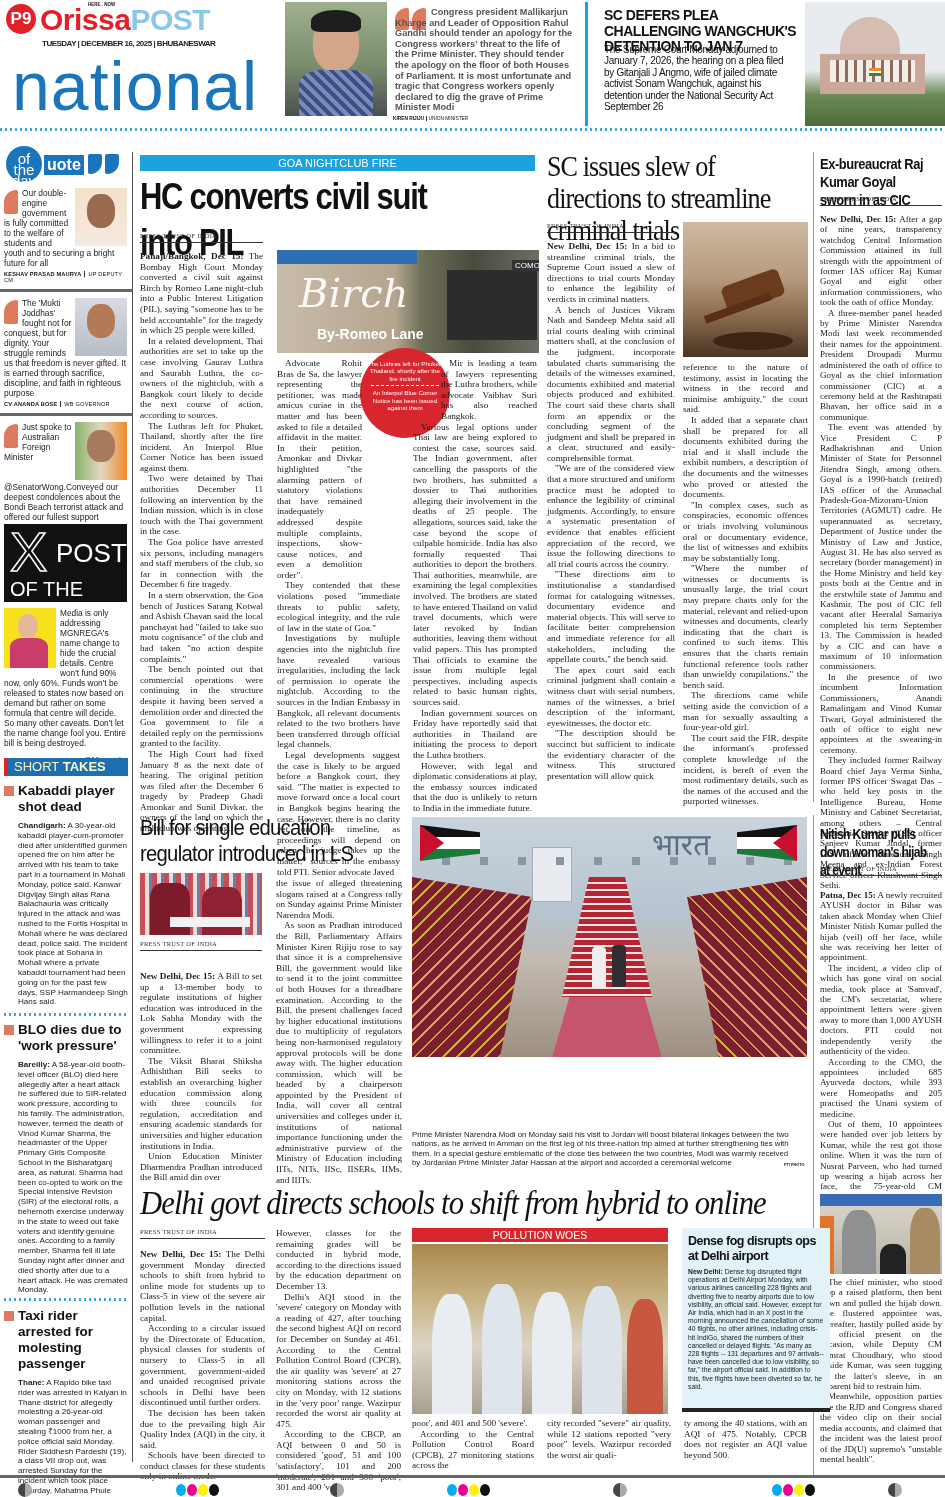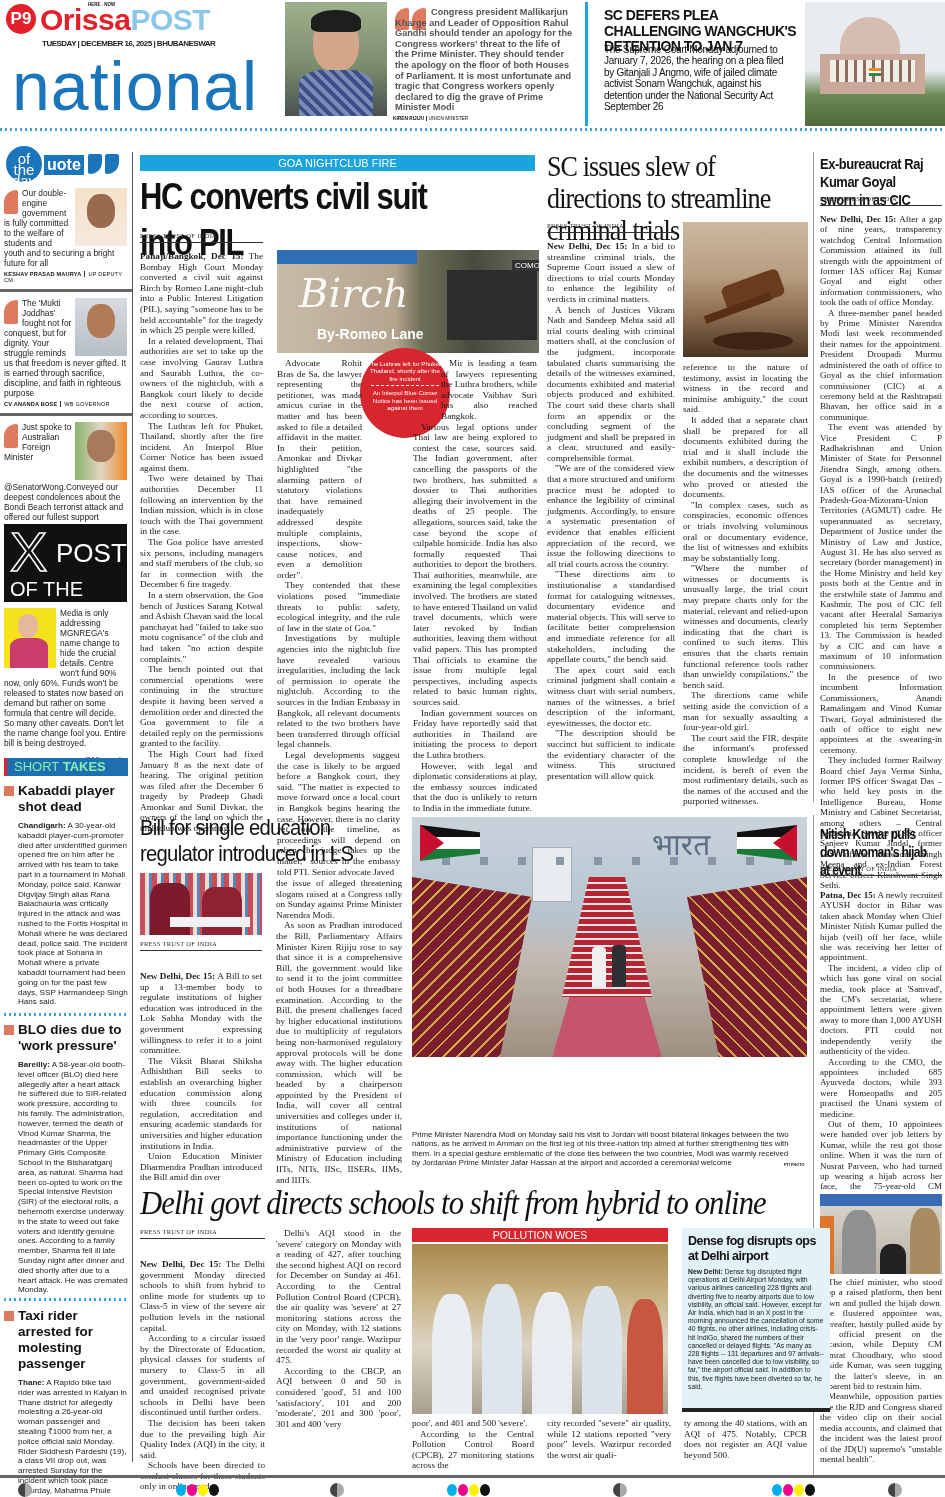--- a/index.html
+++ b/index.html
@@ -116,21 +116,21 @@
 </div>
 <div class="abs" style="left:4px;top:608px;width:124px">
   <div class="photo" style="float:left;width:52px;height:60px;margin:0 4px 2px 0;background:#f5e21d;position:relative">
     <div style="position:absolute;left:14px;top:6px;width:20px;height:24px;border-radius:45%;background:#e5b89a"></div>
     <div style="position:absolute;left:6px;top:30px;width:38px;height:30px;border-radius:30% 30% 0 0;background:#c93c6b"></div>
   </div>
   <div class="sans" style="font-size:8.3px;line-height:10px;color:#222">Media is only addressing MGNREGA's name change to hide the crucial details. Centre won't fund 90% now, only 60%. Funds won't be released to states now based on demand but rather on some formula that centre will decide. So many other caveats. Don't let the name change fool you. Entire bill is being destroyed.</div>
   <div class="sans" style="text-align:right;font-size:8px;margin-top:7px;color:#222">@Nher_who</div>
 </div>
 
-<div class="abs sans" style="left:4px;top:758px;width:124px;height:18px;background:#1e6fb0;border-left:3px solid #e3202a;color:#86efac;font-size:13px;line-height:18px;padding-left:7px">
+<div class="abs sans" style="left:4px;top:758px;width:124px;height:18px;background:#1e6fb0;border-left:3px solid #e3202a;color:#fef9c3;font-size:13px;line-height:18px;padding-left:7px">
   <span>SHORT </span><b>TAKES</b>
 </div>
 <div class="abs" style="left:4px;top:783px;width:124px">
   <div class="st-head">Kabaddi player shot dead</div>
   <div class="st-body" style="margin-top:6px"><b>Chandigarh:</b><span> A 30-year-old kabaddi player-cum-promoter died after unidentified gunmen opened fire on him after he arrived with his team to take part in a tournament in Mohali Monday, police said. Kanwar Digvijay Singh alias Rana Balachauria was critically injured in the attack and was rushed to the Fortis Hospital in Mohali where he was declared dead, police said. The incident took place at Sohana in Mohali where a private kabaddi tournament had been going on for the past few days, SSP Harmandeep Singh Hans said.</span></div>
 </div>
 <div class="abs dotline" style="left:4px;top:1013px;width:124px"></div>
 <div class="abs" style="left:4px;top:1022px;width:124px">
   <div class="st-head">BLO dies due to 'work pressure'</div>
   <div class="st-body" style="margin-top:6px"><b>Bareilly:</b><span> A 58-year-old booth-level officer (BLO) died here allegedly after a heart attack he suffered due to SIR-related work pressure, according to his family. The administration, however, termed the death of Vinod Kumar Sharma, the headmaster of the Upper Primary Girls Composite School in the Bisharatganj area, as natural. Sharma had been co-opted to work on the Special Intensive Revision (SIR) of the electoral rolls, a behemoth exercise underway in the state to weed out fake voters and identify genuine ones. According to a family member, Sharma fell ill late Sunday night after dinner and died shortly after due to a heart attack. He was cremated Monday.</span></div>
@@ -277,27 +277,28 @@
 </div>
 <div class="abs body-text" style="left:820px;top:1277px;width:122px;font-size:9px;line-height:10.4px">
   <p>The chief minister, who stood atop a raised platform, then bent down and pulled the hijab down. The flustered appointee was, thereafter, hastily pulled aside by an official present on the occasion, while Deputy CM Samrat Choudhary, who stood beside Kumar, was seen tugging at the latter's sleeve, in an apparent bid to restrain him.</p>
     <p>Meanwhile, opposition parties like the RJD and Congress shared the video clip on their social media accounts, and claimed that the incident was the latest proof of the JD(U) supremo's "unstable mental health".</p>
 </div>
 
 <div class="abs serif" style="left:140px;top:1183px;width:680px;font-size:33px;line-height:40px;font-style:italic;color:#111;letter-spacing:-1px;transform:scaleX(0.93);transform-origin:left">Delhi govt directs schools to shift from hybrid to online</div>
 <div class="abs" style="left:140px;top:1228px;width:125px">
   <div class="credit">PRESS TRUST OF INDIA</div>
   <div class="body-text">
-    <p class="first" style="margin-top:20px"><b>New Delhi, Dec 15:</b><span> The Delhi government Monday directed schools to shift from hybrid to online mode for students up to Class-5 in view of the severe air pollution levels in the national capital.</span></p>
+    <p class="first" style="margin-top:10px"><b>New Delhi, Dec 15:</b><span> The Delhi government Monday directed schools to shift from hybrid to online mode for students up to Class-5 in view of the severe air pollution levels in the national capital.</span></p>
     <p>According to a circular issued by the Directorate of Education, physical classes for students of nursery to Class-5 in all government, government-aided and unaided recognised private schools in Delhi have been discontinued until further orders.</p>
       <p>The decision has been taken due to the prevailing high Air Quality Index (AQI) in the city, it said.</p>
       <p>Schools have been directed to conduct classes for these students only in online mode.</p>
   </div>
 </div>
 <div class="abs body-text" style="left:276px;top:1228px;width:125px">
+  <p class="first">However, classes for the remaining grades will be conducted in hybrid mode, according to the directions issued by the education department on December 13.</p>
     <p>Delhi's AQI stood in the 'severe' category on Monday with a reading of 427, after touching the second highest AQI on record for December on Sunday at 461. According to the Central Pollution Control Board (CPCB), the air quality was 'severe' at 27 monitoring stations across the city on Monday, with 12 stations in the 'very poor' range. Wazirpur recorded the worst air quality at 475.</p>
     <p>According to the CBCP, an AQI between 0 and 50 is considered 'good', 51 and 100 'satisfactory', 101 and 200 'moderate', 201 and 300 'poor', 301 and 400 'very</p>
 </div>
 <div class="abs sans" style="left:412px;top:1228px;width:256px;height:14px;background:#d7262e;color:#fff;font-size:10.5px;line-height:14px;text-align:center">POLLUTION WOES</div>
 <div class="abs photo" style="left:412px;top:1244px;width:256px;height:170px;background:linear-gradient(180deg,#a8874c 0%,#c7b180 30%,#dcd4c5 60%,#a7a090 100%)">
   <div style="position:absolute;left:20px;top:50px;width:40px;height:120px;border-radius:40% 40% 0 0;background:#eaeef2"></div>
   <div style="position:absolute;left:70px;top:40px;width:40px;height:130px;border-radius:40% 40% 0 0;background:#dfe5ec"></div>
   <div style="position:absolute;left:120px;top:48px;width:40px;height:122px;border-radius:40% 40% 0 0;background:#e9edf1"></div>
   <div style="position:absolute;left:170px;top:42px;width:40px;height:128px;border-radius:40% 40% 0 0;background:#dde3ea"></div>
   <div style="position:absolute;left:215px;top:55px;width:36px;height:115px;border-radius:40% 40% 0 0;background:#c7573f"></div>

